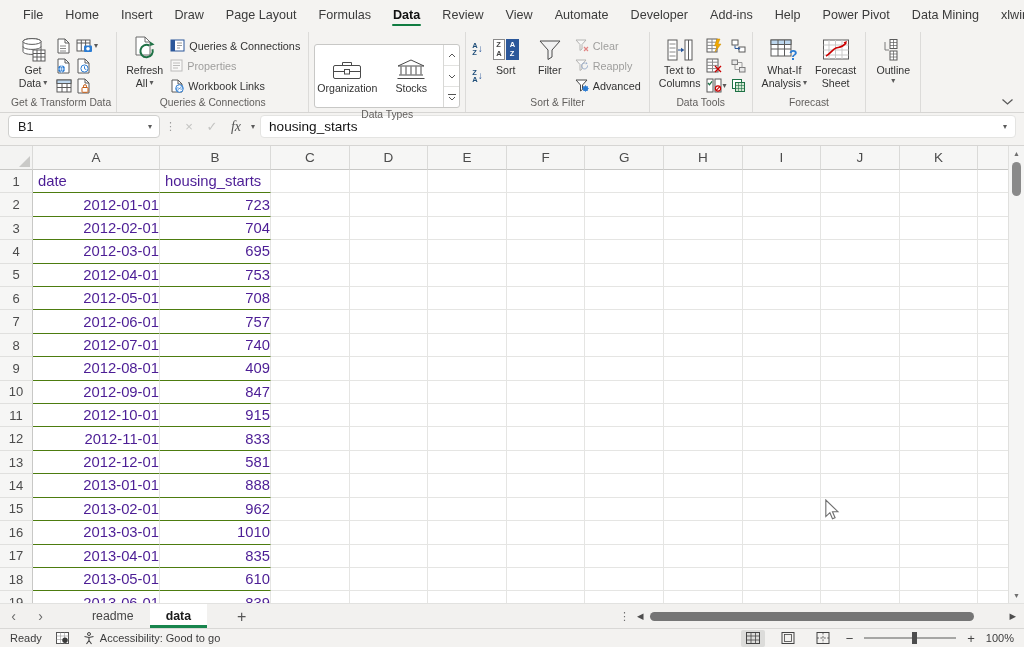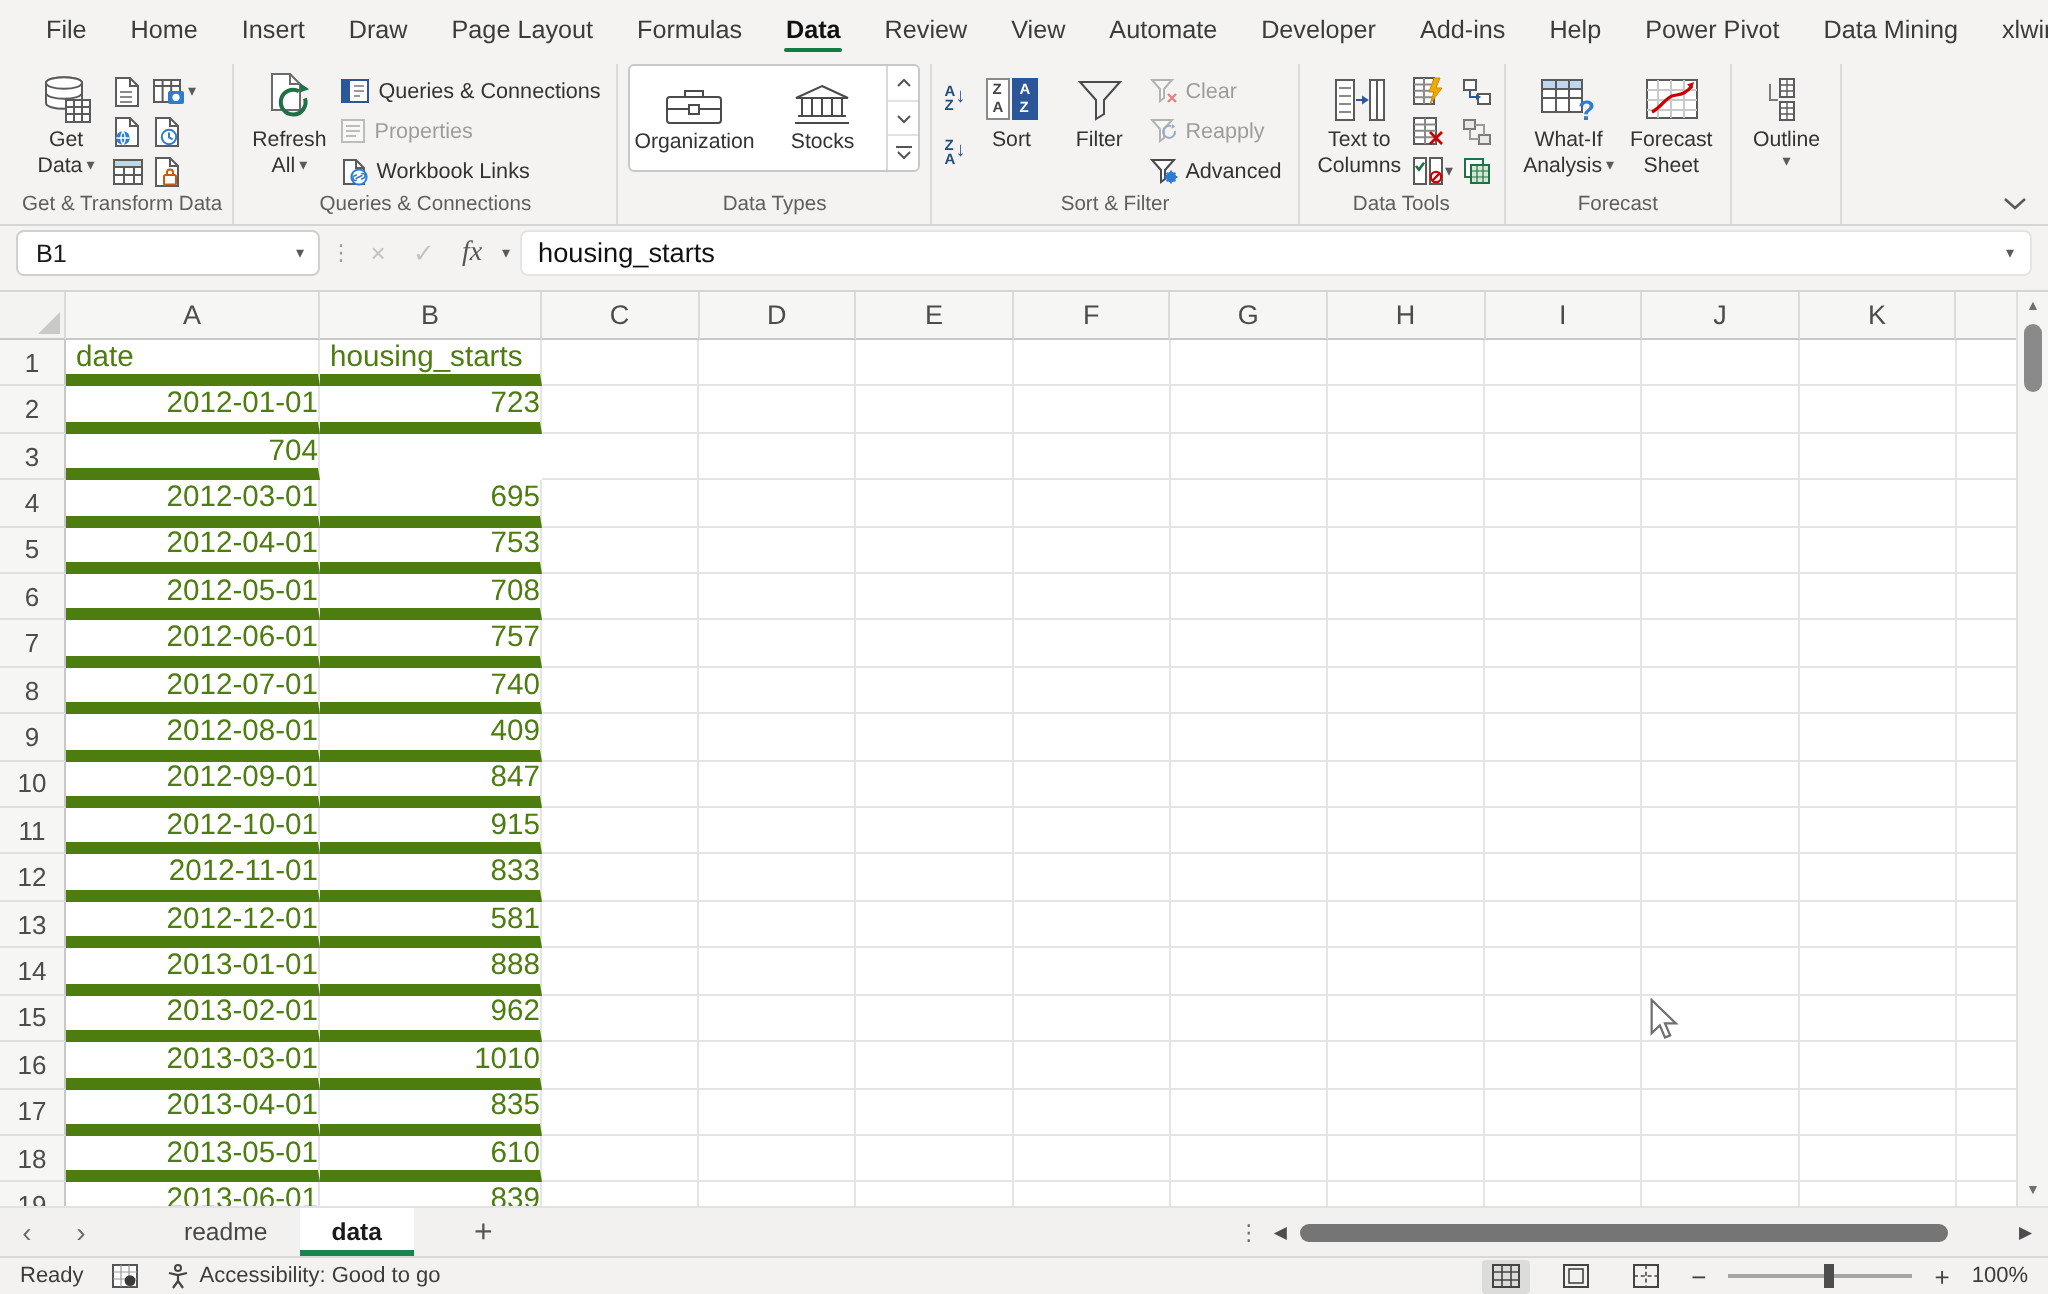--- a/index.html
+++ b/index.html
@@ -20,21 +20,21 @@
 .glabel{height:16px;line-height:14px;font-size:10.3px;color:#605e5c;text-align:center;white-space:nowrap;}
 .bigbtn{display:flex;flex-direction:column;align-items:center;padding:3px 4px 0;border-radius:4px;min-width:44px;}
 .bicon{height:29px;display:flex;align-items:center;justify-content:center;}
 .bl{font-size:10.6px;line-height:12.5px;color:#333;white-space:nowrap;display:flex;align-items:center;gap:2px;justify-content:center;}
 .dd{font-size:8px;color:#5a5a5a;line-height:1;}
 .smallgrid{display:grid;grid-template-rows:repeat(3,19px);grid-auto-flow:column;gap:1px 2px;padding-top:4px;}
 .sbtn{display:flex;align-items:center;gap:1px;padding:0 1px;border-radius:3px;}
 .menucol{display:flex;flex-direction:column;padding-top:4px;gap:1px;}
 .menu-item{display:flex;align-items:center;gap:4px;height:19px;font-size:10.8px;color:#333;padding:0 3px;white-space:nowrap;}
 .disabled{opacity:.45;}
-.gallery{display:flex;border:1px solid #c8c8c6;background:#fff;border-radius:3px;height:54px;margin-top:0;}
+.gallery{display:flex;border:1px solid #c8c8c6;background:#fff;border-radius:3px;height:64px;margin-top:12px;}
 .gitem{width:64px;display:flex;flex-direction:column;align-items:center;justify-content:center;gap:2px;font-size:10.6px;color:#333;}
 .gscroll{width:16px;border-left:1px solid #d8d8d6;display:flex;flex-direction:column;}
 .gsbtn{flex:1;display:flex;align-items:center;justify-content:center;font-size:7px;color:#555;}
 .gsbtn + .gsbtn{border-top:1px solid #e2e2e0;}
 .morebar{display:inline-block;border-top:1.5px solid #555;padding-top:1px;font-size:7px;line-height:5px;}
 .azwrap{display:flex;align-items:center;}
 .azletters{display:flex;flex-direction:column;font-size:7.5px;font-weight:700;color:#1f4e79;line-height:7.5px;}
 .azarrow{color:#2b579a;font-size:10px;line-height:1;}
 .sortbig{display:flex;gap:1px;}
 .sorttile{display:flex;flex-direction:column;font-size:7.5px;font-weight:700;line-height:8.5px;border:1px solid #8a8a8a;padding:1px 2.5px;background:#fff;color:#444;}
@@ -54,21 +54,21 @@
 
 .gridwrap{position:relative;height:457px;background:#fff;}
 .sheet{position:absolute;left:0;top:0;right:16px;bottom:0;overflow:hidden;}
 .hrow,.row{display:grid;grid-template-columns:33px 127px 111px repeat(9,78.6px) minmax(0,1fr);}
 .hrow{height:24px;}
 .hc{background:#f6f6f5;border-right:1px solid #dadad8;border-bottom:1px solid #c8c8c6;display:flex;align-items:center;justify-content:center;font-size:13.5px;color:#4c4c4c;}
 .hc.fill{border-right:none;}
 .corner{position:relative;background:#f3f3f2;}
 .corner::after{content:"";position:absolute;right:2px;bottom:2px;border-left:11px solid transparent;border-bottom:11px solid #c9c9c7;}
 .row{height:23.42px;}
-.c{border-right:1px solid #e5e5e3;border-bottom:6px solid #4d7c0f;font-size:14.8px;color:#4d7c0f;display:flex;align-items:center;overflow:hidden;white-space:nowrap;}
+.c{border-right:1px solid #e5e5e3;border-bottom:1px solid #4d7c0f;font-size:14.8px;color:#4c1d95;display:flex;align-items:center;overflow:hidden;white-space:nowrap;}
 .rh{background:#f6f6f5;border-right:1px solid #c8c8c6;border-bottom:1px solid #e0e0de;color:#4c4c4c;font-size:13px;justify-content:center;}
 .tr{justify-content:flex-end;padding-right:0;}
 .tl{justify-content:flex-start;padding-left:5px;}
 .rest{grid-column:4 / -1;border-bottom:1px solid #e5e5e3;background-image:repeating-linear-gradient(to right,transparent 0,transparent 77.6px,#e5e5e3 77.6px,#e5e5e3 78.6px);}
 .vscroll{position:absolute;right:0;top:0;bottom:0;width:16px;background:#f5f5f4;border-left:1px solid #e0e0de;display:flex;flex-direction:column;align-items:center;}
 .vsarrow{height:15px;display:flex;align-items:center;font-size:7px;color:#6f6f6f;}
 .vthumb{width:9px;height:34px;background:#8a8a8a;border-radius:5px;margin-top:1px;}
 .vsdown{margin-top:auto;}
 
 
@@ -591,20 +591,21 @@
           <div class="rest"></div>
         </div>
       <div class="row">
           <div class="c rh">2</div>
           <div class="c tr">2012-01-01</div>
           <div class="c tr">723</div>
           <div class="rest"></div>
         </div>
       <div class="row">
           <div class="c rh">3</div>
+          <div class="c tr">2012-02-01</div>
           <div class="c tr">704</div>
           <div class="rest"></div>
         </div>
       <div class="row">
           <div class="c rh">4</div>
           <div class="c tr">2012-03-01</div>
           <div class="c tr">695</div>
           <div class="rest"></div>
         </div>
       <div class="row">

